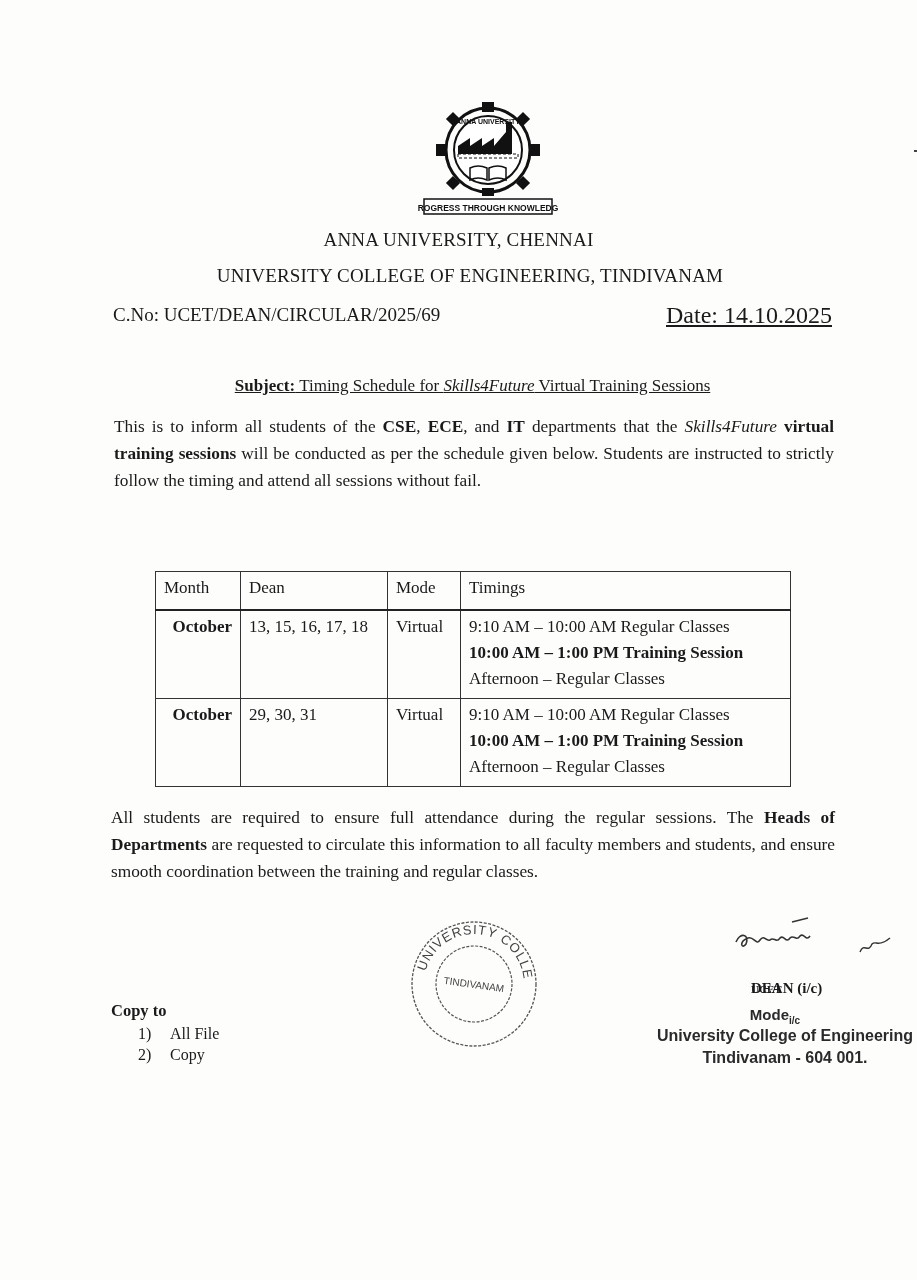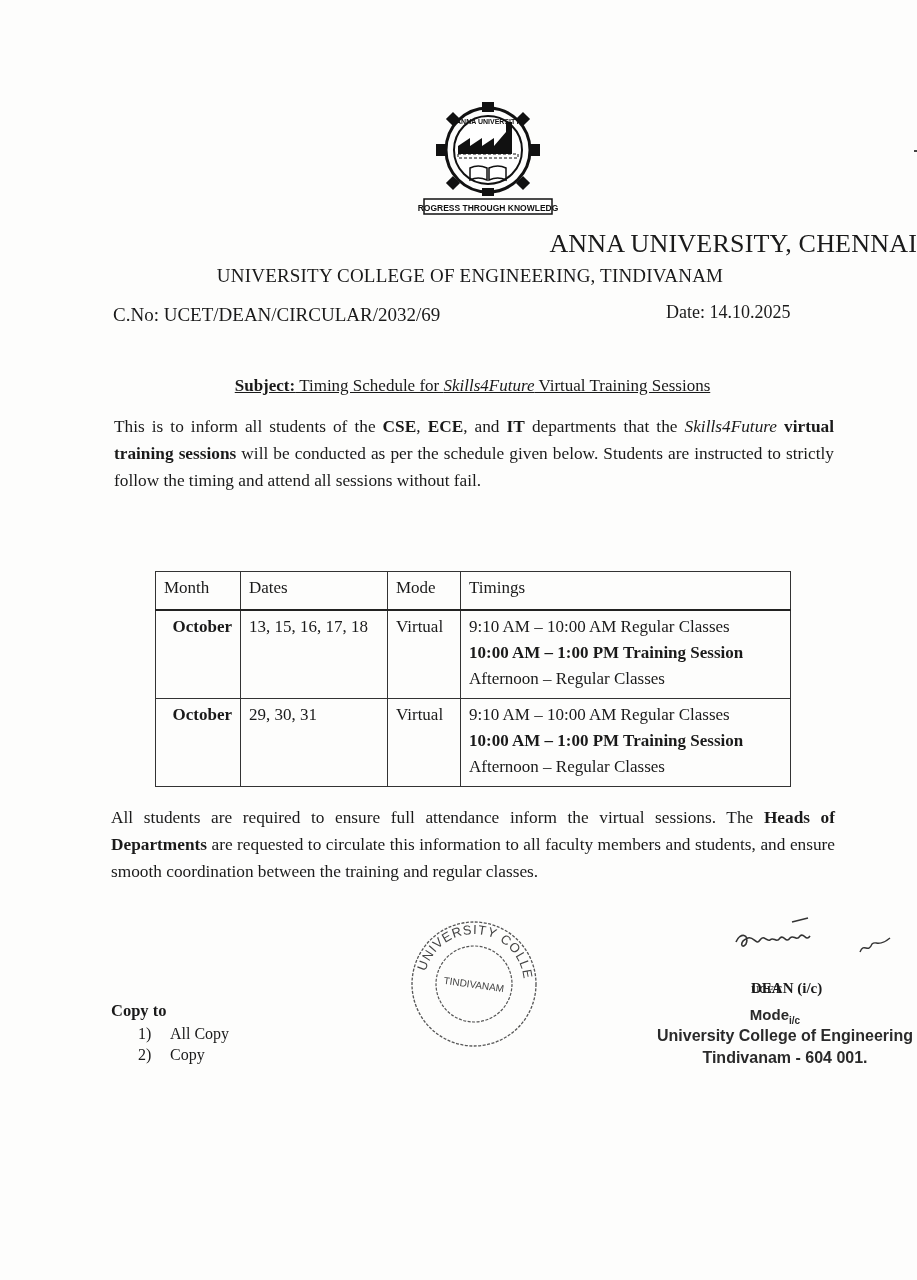--- a/index.html
+++ b/index.html
@@ -4,24 +4,24 @@
 <style>
   html, body { margin: 0; padding: 0; }
   body {
     width: 917px; height: 1280px; position: relative; overflow: hidden;
     background: #fdfdfc;
     font-family: "Liberation Serif", "DejaVu Serif", serif;
     color: #1a1a1a;
   }
   .abs { position: absolute; }
   .logo { left: 418px; top: 102px; width: 140px; height: 116px; }
-  .h1 { left: 0; width: 917px; top: 229px; text-align: right; font-size: 26px; letter-spacing: 0.2px; }
+  .h1 { left: 0; width: 917px; top: 229px; text-align: center; font-size: 19px; letter-spacing: 0.2px; }
   .h2 { left: 0; width: 940px; top: 265px; text-align: center; font-size: 19px; letter-spacing: 0.2px; }
   .cno { left: 113px; top: 304px; font-size: 19px; }
-  .date { left: 666px; top: 302px; font-size: 18px; }
+  .date { left: 666px; top: 302px; font-size: 24px; text-decoration: underline; }
   .subject { left: 0; width: 945px; top: 376px; text-align: center; font-size: 17px; text-decoration: underline; }
   .para { left: 114px; width: 720px; font-size: 17.3px; line-height: 27px; text-align: justify; }
   .p1 { top: 413px; }
   .p2 { top: 804px; left: 111px; width: 724px; }
   table.sched {
     position: absolute; left: 155px; top: 543px; width: 636px;
     border-collapse: collapse; font-size: 17px; margin-top: 28px;
   }
   table.sched td, table.sched th {
     border: 1px solid #333; vertical-align: top; padding: 3px 8px 6px 8px;
@@ -70,32 +70,32 @@
     <rect x="40" y="52" width="60" height="4" fill="#fff" stroke="#111" stroke-width="1" stroke-dasharray="3 2"></rect>
     <path d="M52 66 Q60 62 69 66 L69 78 Q60 74 52 78 Z M71 66 Q80 62 88 66 L88 78 Q80 74 71 78 Z" fill="none" stroke="#111" stroke-width="1.5"></path>
     <text x="70" y="22" font-size="7" text-anchor="middle" font-family="Liberation Sans, sans-serif" font-weight="bold" fill="#111">ANNA UNIVERSITY</text>
     <rect x="6" y="97" width="128" height="15" fill="#fff" stroke="#111" stroke-width="1.5"></rect>
     <text x="70" y="108.5" font-size="8.5" text-anchor="middle" font-family="Liberation Sans, sans-serif" font-weight="bold" fill="#111">PROGRESS THROUGH KNOWLEDGE</text>
   </svg>
 </div>
 
 <div class="abs h1">ANNA UNIVERSITY, CHENNAI</div>
 <div class="abs h2">UNIVERSITY COLLEGE OF ENGINEERING, TINDIVANAM</div>
-<div class="abs cno">C.No: UCET/DEAN/CIRCULAR/2032/69</div>
+<div class="abs cno">C.No: UCET/DEAN/CIRCULAR/2025/69</div>
 <div class="abs date">Date: 14.10.2025</div>
 
 <div class="abs subject"><span class="b">Subject:</span><span> Timing Schedule for </span><i>Skills4Future</i><span> Virtual Training Sessions</span></div>
 
 <div class="abs para p1"><span>This is to inform all students of the </span><b>CSE</b><span>, </span><b>ECE</b><span>, and </span><b>IT</b><span> departments that the </span><i>Skills4Future</i><span> </span><b>virtual training sessions</b><span> will be conducted as per the schedule given below. Students are instructed to strictly follow the timing and attend all sessions without fail.</span></div>
 
 <table class="sched">
   <thead>
     <tr>
       <th class="b" style="width:68px">Month</th>
-      <th style="width:130px">Dates</th>
+      <th style="width:130px">Dean</th>
       <th style="width:56px">Mode</th>
       <th>Timings</th>
     </tr>
   </thead>
   <tbody>
     <tr>
       <td class="month-cell">October</td>
       <td>13, 15, 16, 17, 18</td>
       <td>Virtual</td>
       <td>
@@ -110,25 +110,25 @@
       <td>Virtual</td>
       <td>
         <div>9:10 AM – 10:00 AM Regular Classes</div>
         <div class="b">10:00 AM – 1:00 PM Training Session</div>
         <div>Afternoon – Regular Classes</div>
       </td>
     </tr>
   </tbody>
 </table>
 
-<div class="abs para p2"><span>All students are required to ensure full attendance inform the virtual sessions. The </span><b>Heads of Departments</b><span> are requested to circulate this information to all faculty members and students, and ensure smooth coordination between the training and regular classes.</span></div>
+<div class="abs para p2"><span>All students are required to ensure full attendance during the regular sessions. The </span><b>Heads of Departments</b><span> are requested to circulate this information to all faculty members and students, and ensure smooth coordination between the training and regular classes.</span></div>
 
 <div class="abs copy">Copy to</div>
 <div class="abs copy-list">
-  <div><span class="n">1)</span><span>All Copy</span></div>
+  <div><span class="n">1)</span><span>All File</span></div>
   <div><span class="n">2)</span><span>Copy</span></div>
 </div>
 
 <div class="abs seal">
   <svg width="136" height="132" viewBox="0 0 136 132">
     <defs>
       <path id="sealarc" d="M18 66 A50 50 0 1 1 118 66"></path>
     </defs>
     <circle cx="68" cy="66" r="62" fill="none" stroke="#555" stroke-width="1.3" stroke-dasharray="3 1.5"></circle>
     <circle cx="68" cy="66" r="38" fill="none" stroke="#555" stroke-width="1.2" stroke-dasharray="3 1.5"></circle>

